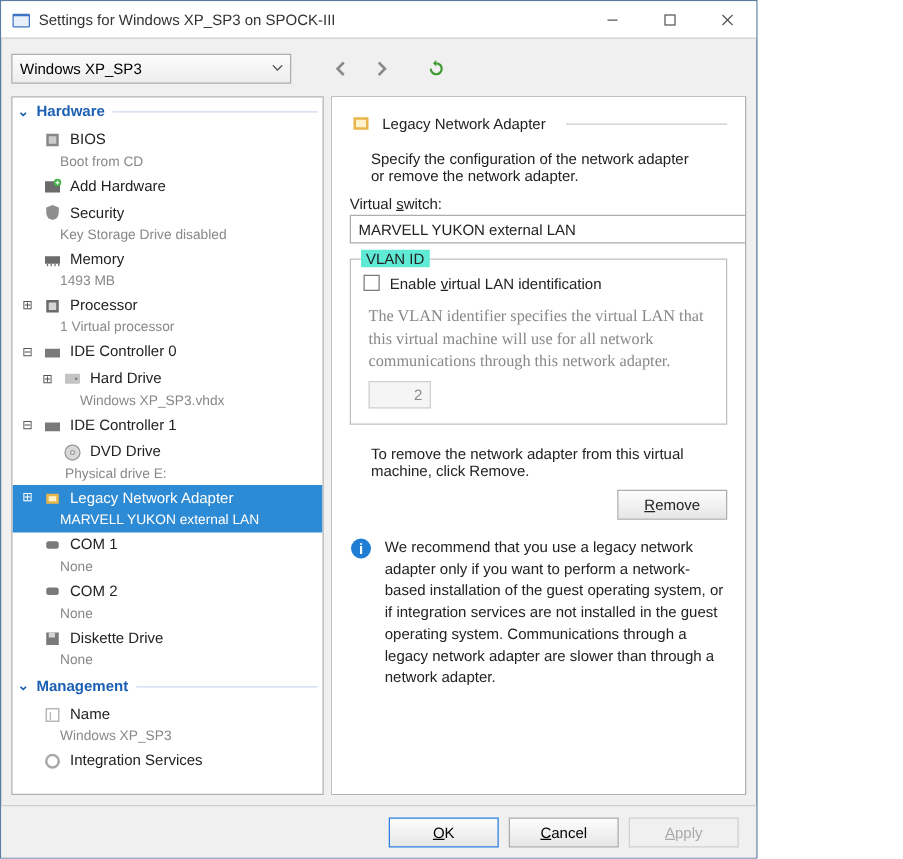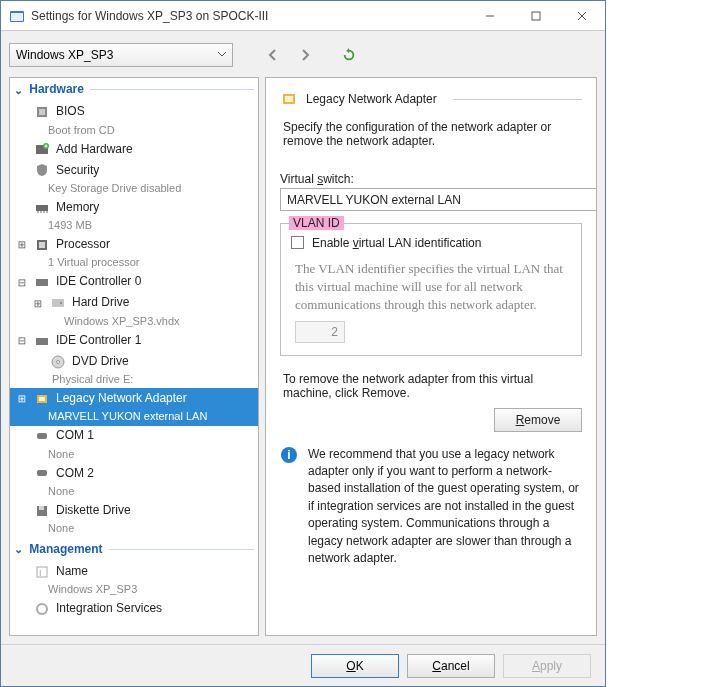--- a/index.html
+++ b/index.html
@@ -29,27 +29,27 @@
   .tree-sub { padding-left:32px; font-size:11px; color:#888; margin-top:2px; }
   .tree-item.selected { background:#2d8ad4; }
   .tree-item.selected .label, .tree-item.selected .tree-sub { color:#fff; }
   .indent1 { padding-left: 22px; }
   .group-icon { color:#6f6f6f; }
 
   .right-header { display:flex; align-items:center; gap:8px; height:22px; margin-bottom:10px; }
   .right-header .hicon { width:18px; height:18px; }
   .right-header .htitle { font-size:12px; color:#222; }
   .right-header .hline { flex:1; height:1px; background:#ccc; margin-left:8px; }
-  .right-panel p { margin:6px 3px; }
-  .field-label { margin-top:24px; }
+  .right-panel p { margin:6px 17px; }
+  .field-label { margin-top:8px; }
   .underline { text-decoration: underline; }
   .dropdown { width: 418px; height:23px; border:1px solid #adadad; background:#fff; display:flex; align-items:center; padding:0 6px; font-size:12px; position:relative; margin-top:2px; }
   .dropdown .chev { position:absolute; right:6px; top:50%; transform:translateY(-50%); color:#555; }
   .fieldset { border:1px solid #c0c0c0; margin-top:12px; padding:8px 10px 12px 10px; position:relative; }
-  .fieldset .legend { position:absolute; top:-8px; left:8px; background:#f9a8d4; padding:0 4px; font-size:12px; }
+  .fieldset .legend { position:absolute; top:-8px; left:8px; background:#5eead4; padding:0 4px; font-size:12px; }
   .checkbox-row { display:flex; align-items:flex-start; gap:8px; margin:4px 0 10px 0; }
   .checkbox-box { width:13px; height:13px; border:1px solid #7a7a7a; background:#fff; }
   .hint { color:#888; font-size:13px; margin: 4px 4px; line-height:1.4;font-family:Liberation Serif, serif; }
   .num-input { width:50px; height:22px; border:1px solid #cfcfcf; background:#f5f5f5; color:#888; text-align:right; padding:0 6px; font-size:12px; display:flex; align-items:center; justify-content:flex-end; margin:6px 4px 0 4px; }
   .remove-row { display:flex; justify-content:flex-end; margin-top:8px; }
   .std-button { min-width:88px; height:24px; border:1px solid #adadad; background:linear-gradient(#fdfdfd,#e6e6e6); font-size:12px; display:inline-flex; align-items:center; justify-content:center; padding:0 14px; }
   .std-button.primary { border:1.5px solid #2b7de1; background:linear-gradient(#fdfdfd,#e6e6e6); }
   .std-button.disabled { color:#aaa; border-color:#d0d0d0; background:#f0f0f0; }
   .info-row { display:flex; gap:10px; margin-top:14px; }
   .info-icon { width:18px; height:18px; flex-shrink:0; }

